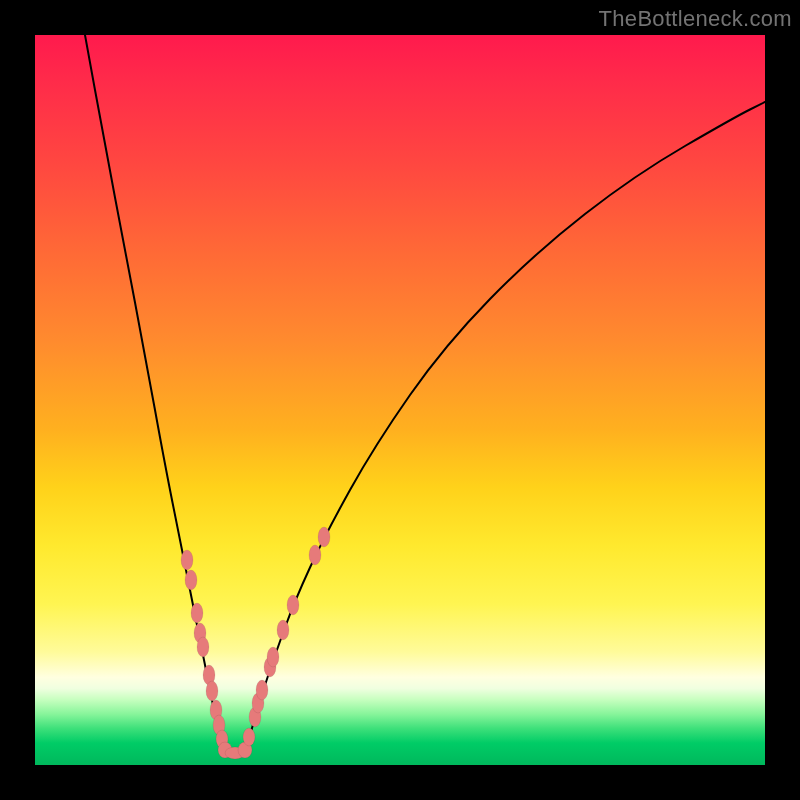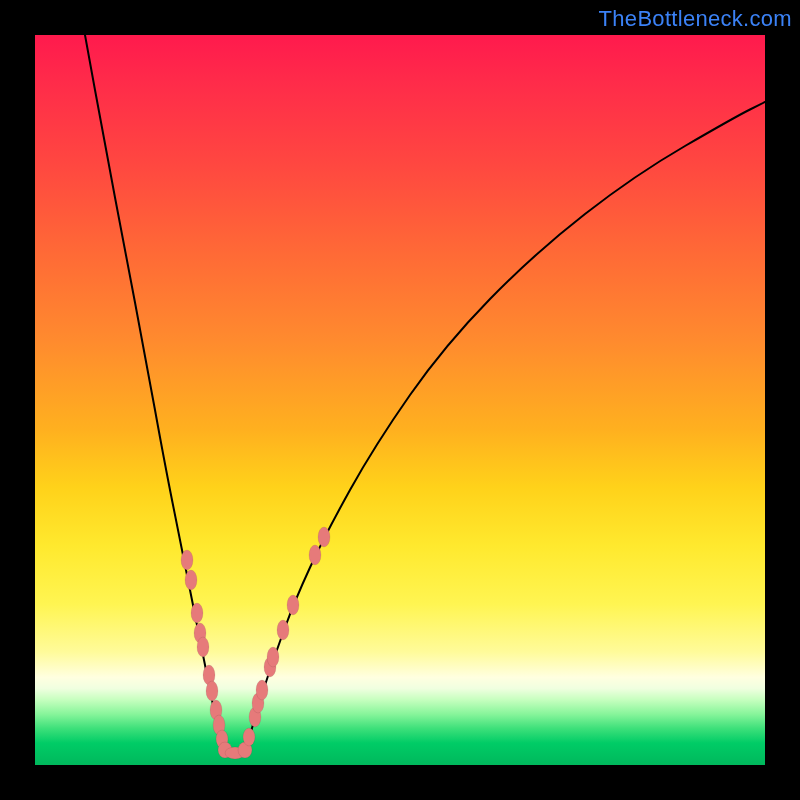--- a/index.html
+++ b/index.html
@@ -48,21 +48,21 @@
       #88f59b 93%,
       #3de07a 95%,
       #00cc66 97%,
       #00b85c 100%
     );
   }
   .watermark {
     position: absolute;
     top: 6px;
     right: 8px;
-    color: #3b82f6;
+    color: #737373;
     font-size: 22px;
     font-weight: 500;
     letter-spacing: 0.3px;
     user-select: none;
   }
   svg.curve {
     position: absolute;
     inset: 0;
     width: 730px;
     height: 730px;

